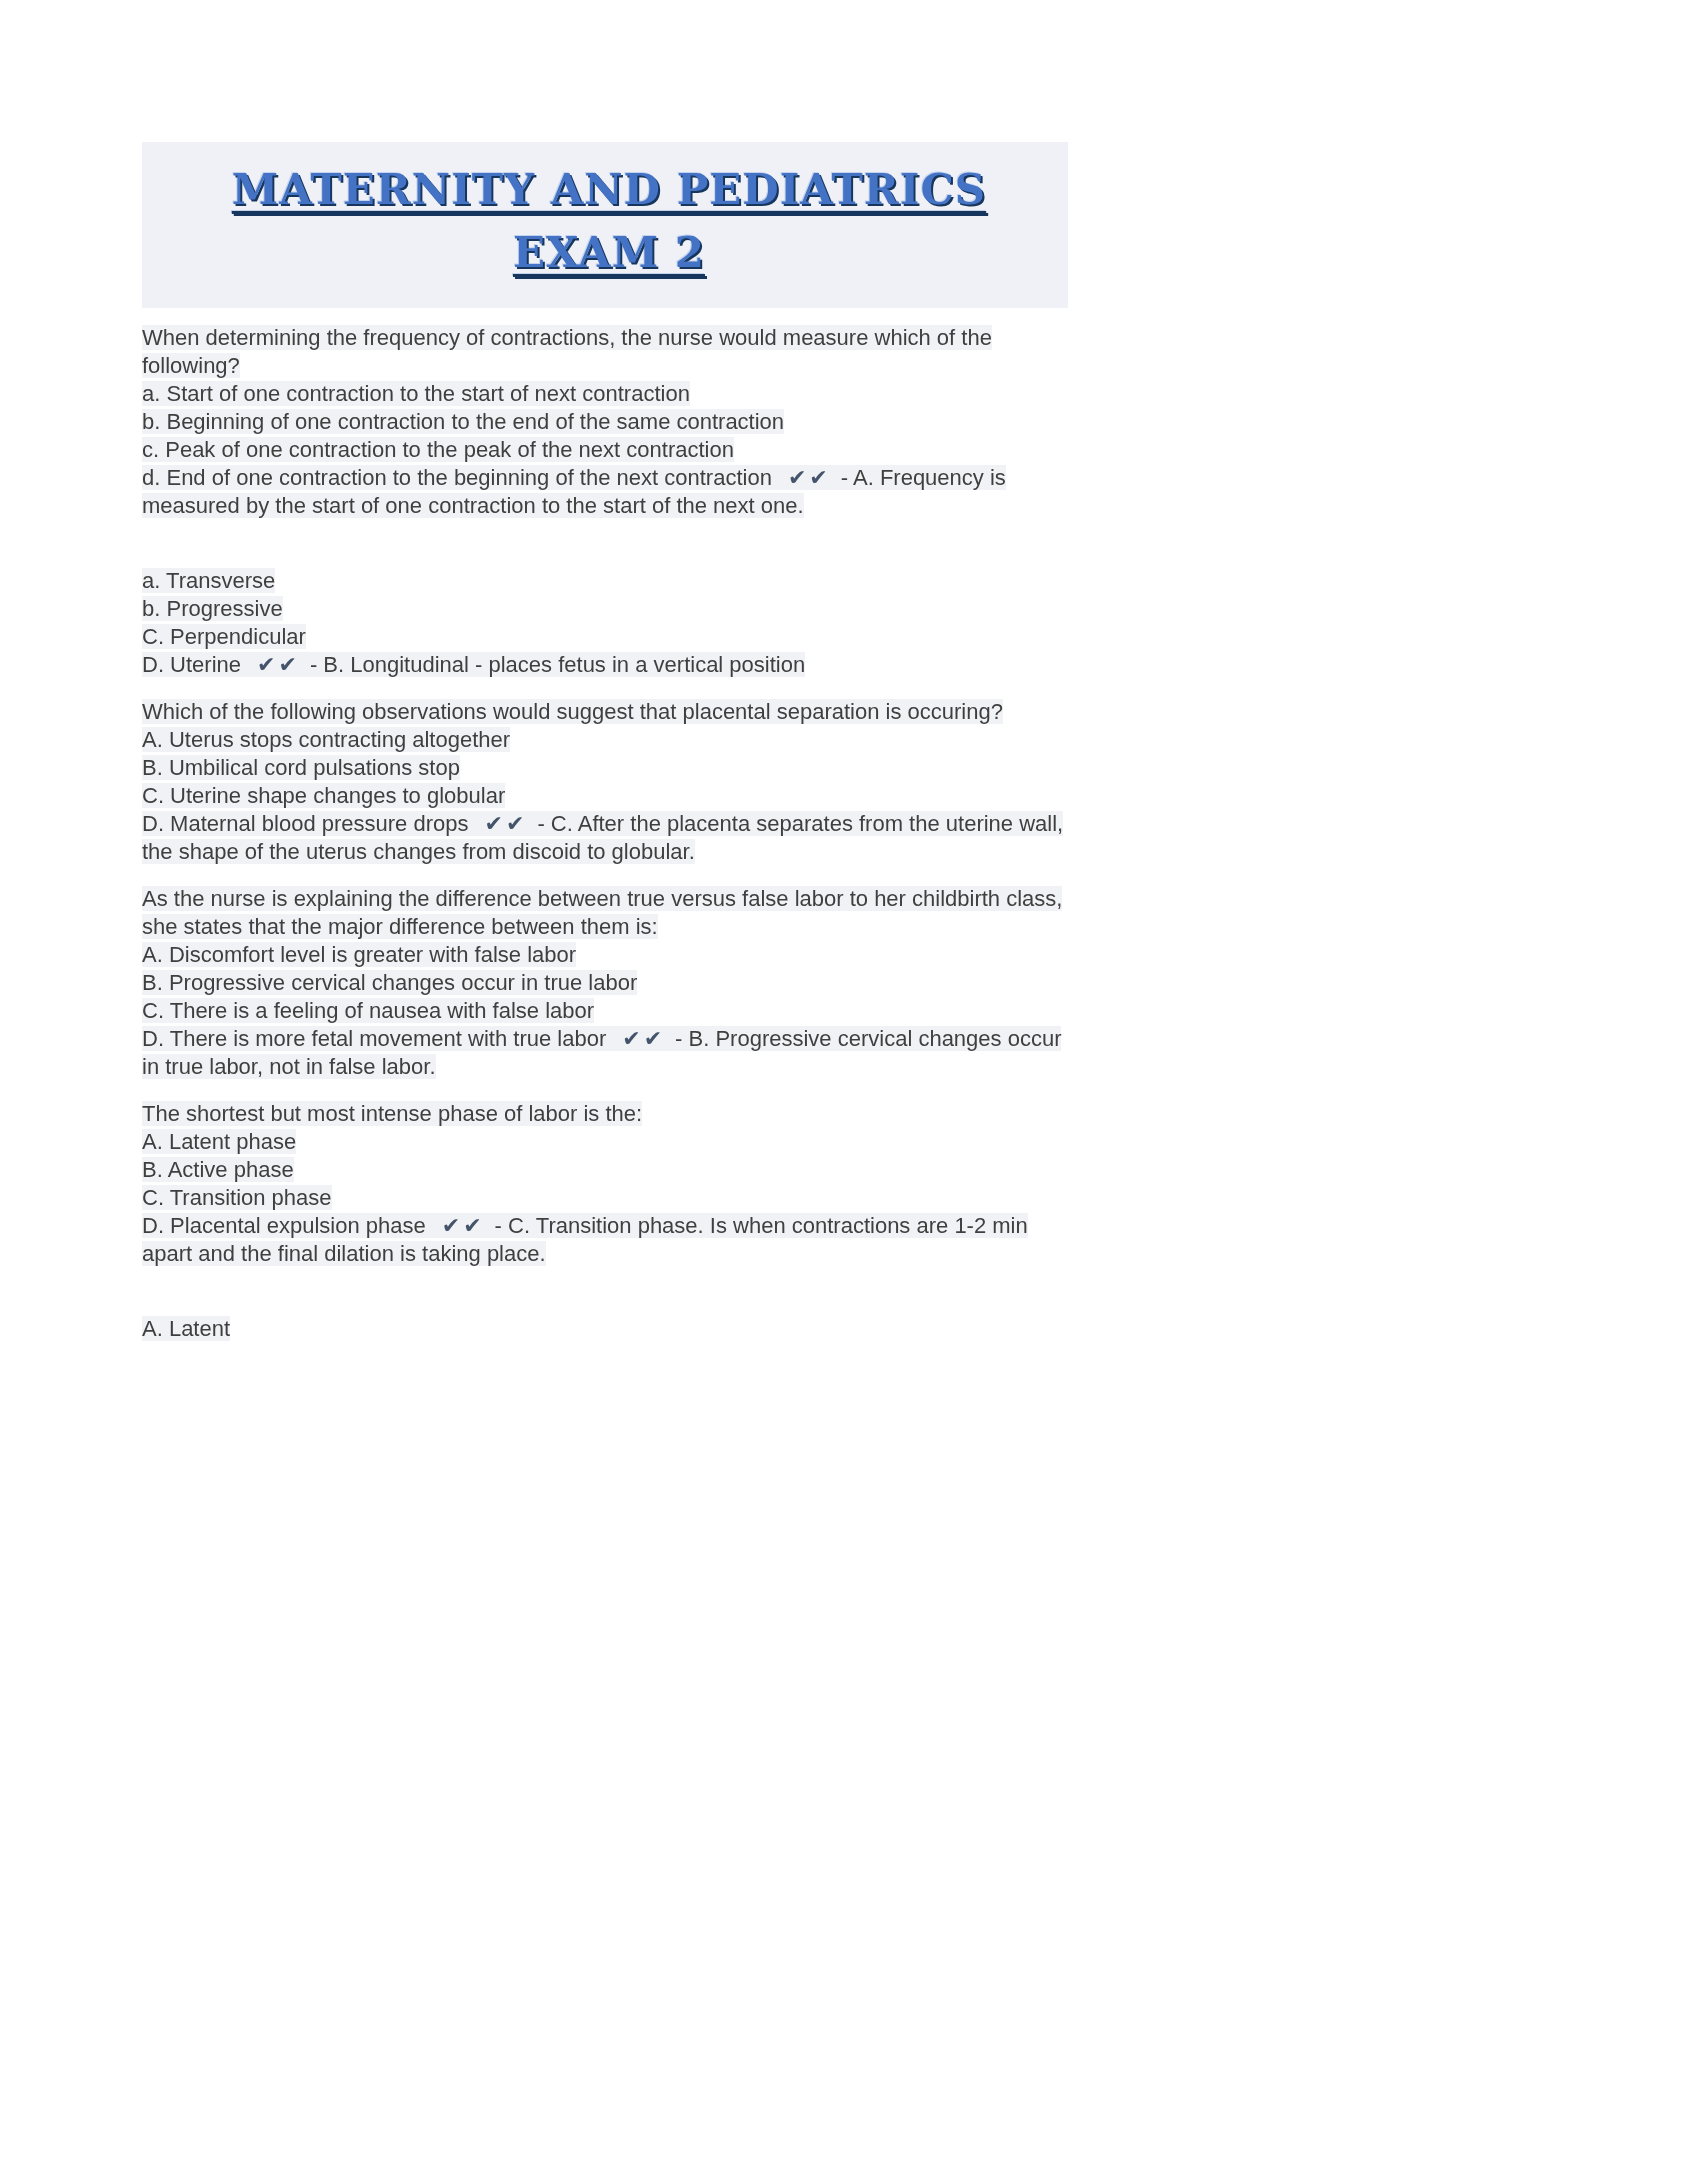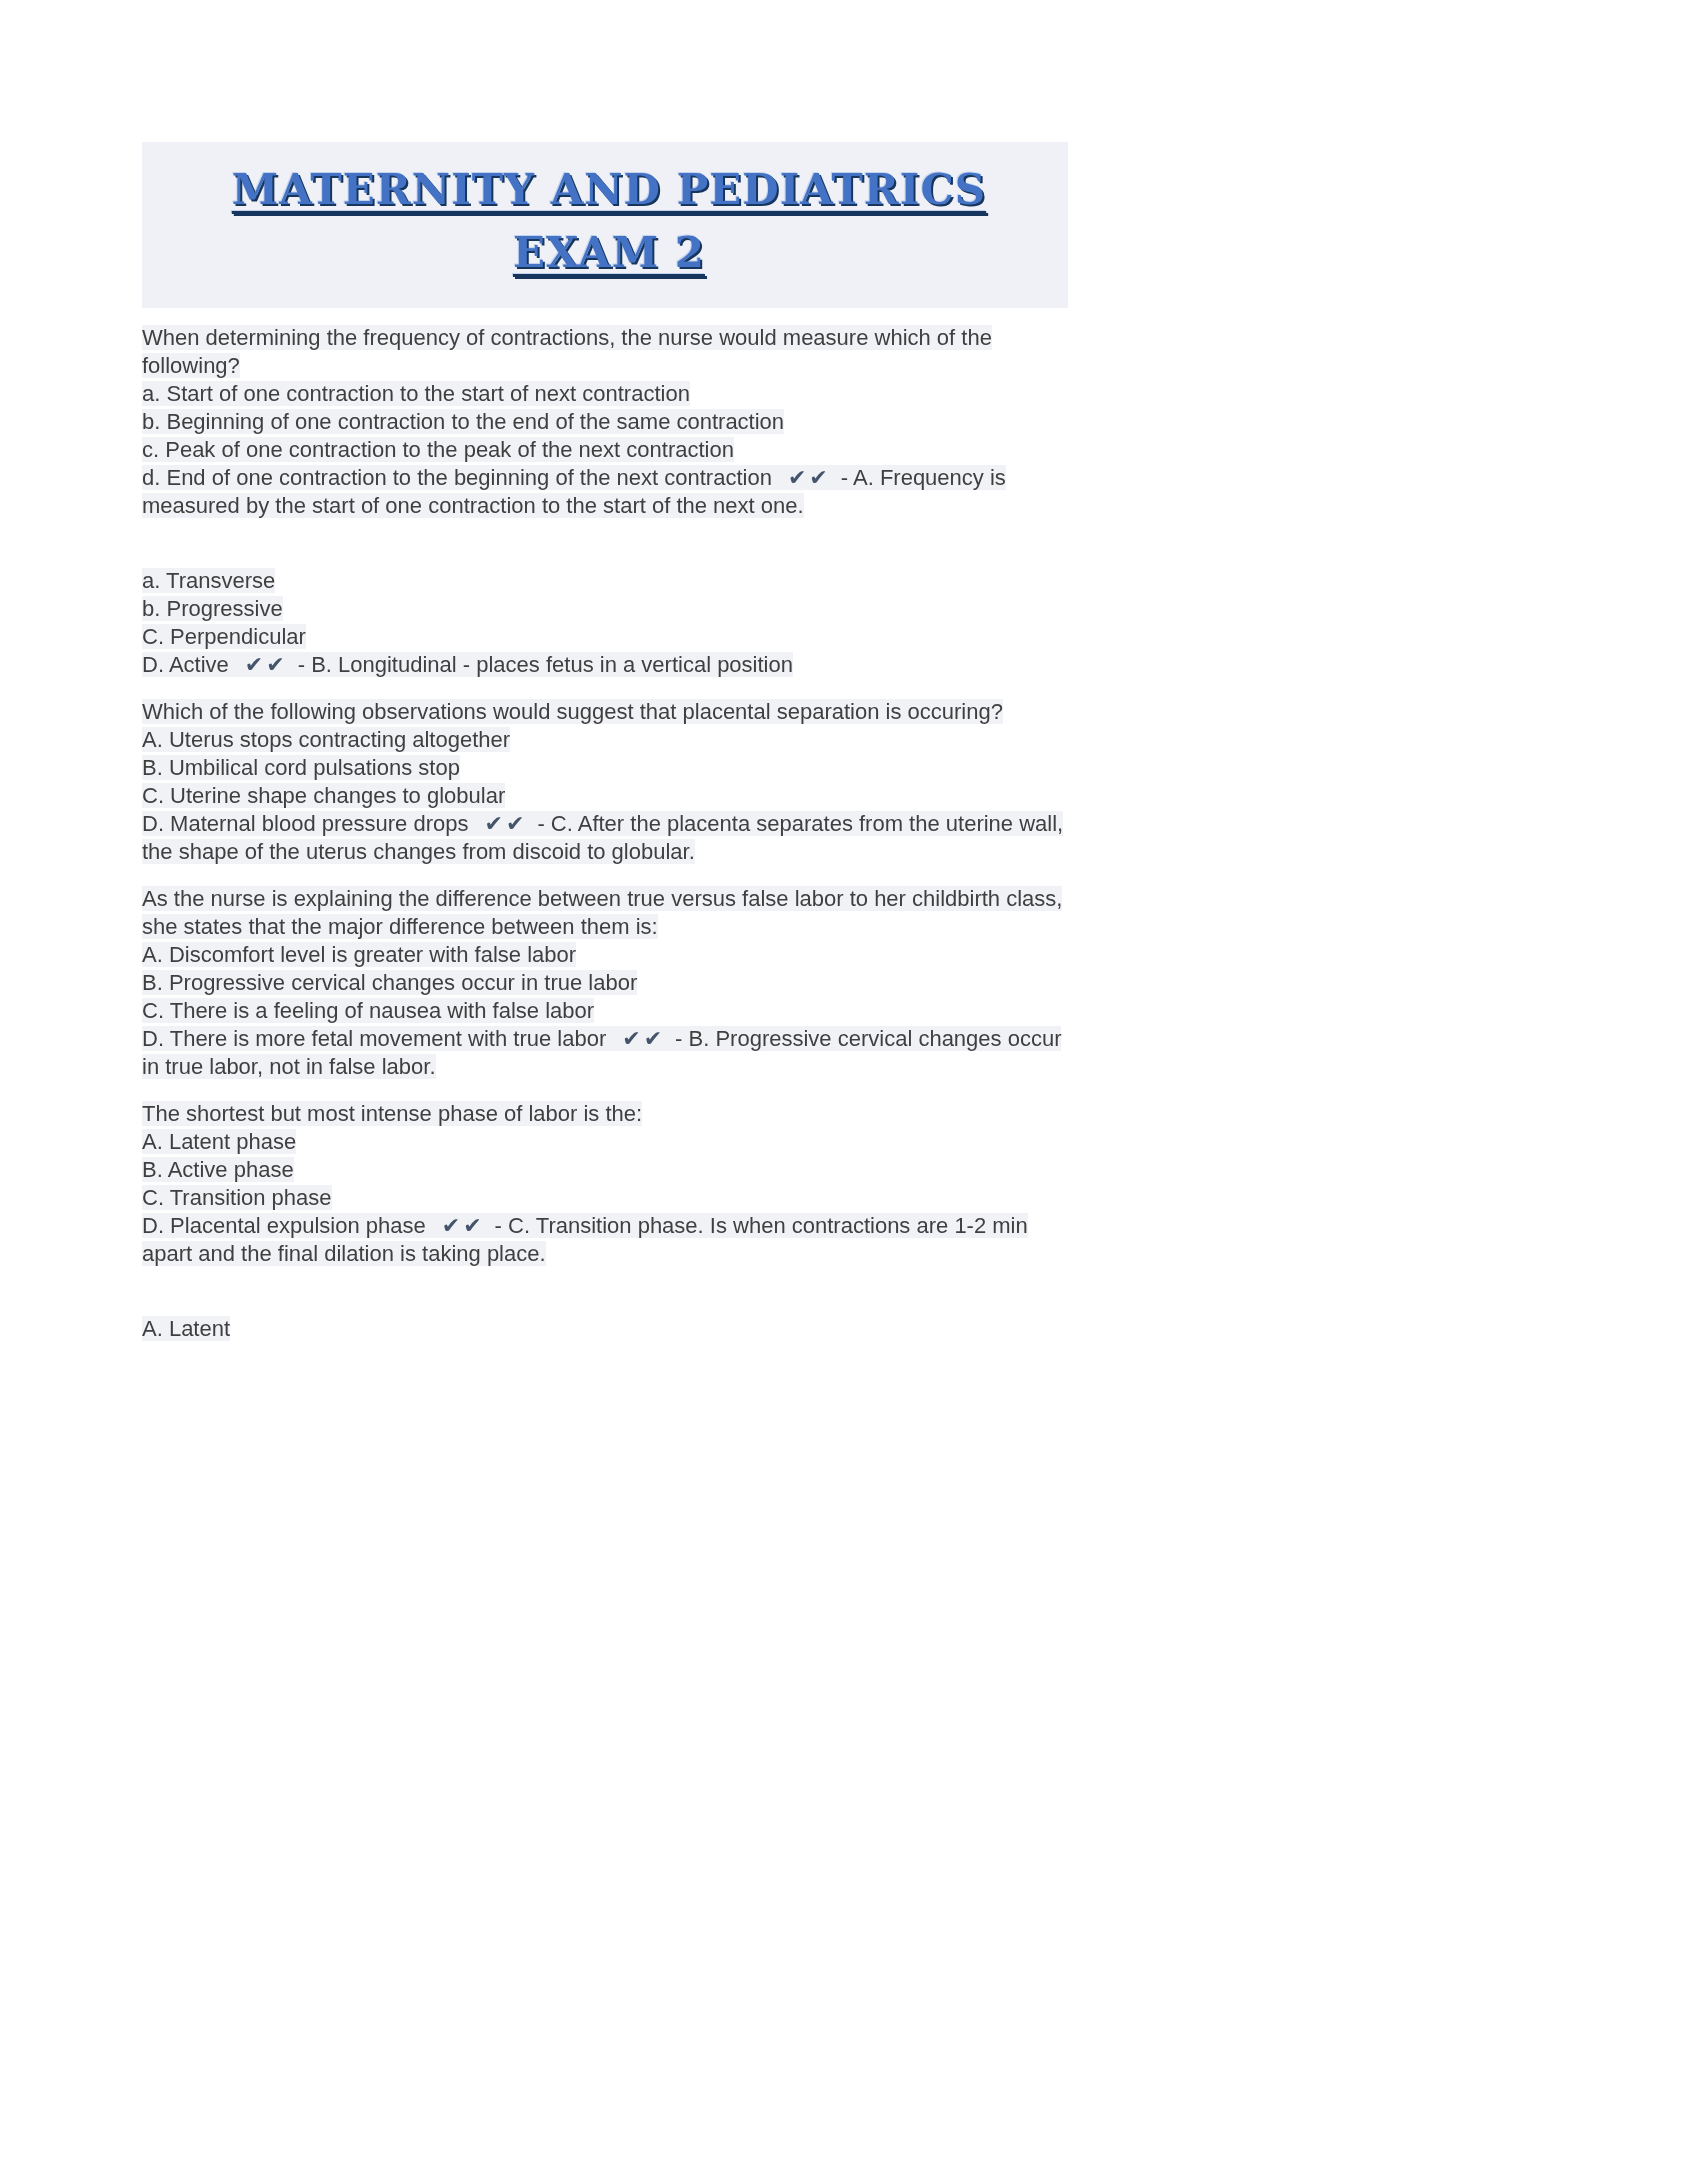--- a/index.html
+++ b/index.html
@@ -66,21 +66,21 @@
 <div class="page">
   <div class="content">
 
     <div class="title-block">
       <span class="title-line">MATERNITY AND PEDIATRICS EXAM 2</span><br>
     </div>
 
     <div id="questions">
 
     <p class="q-block"><span class="hl">When determining the frequency of contractions, the nurse would measure which of the following?</span><br><span class="hl">a. Start of one contraction to the start of next contraction</span><br><span class="hl">b. Beginning of one contraction to the end of the same contraction</span><br><span class="hl">c. Peak of one contraction to the peak of the next contraction</span><br><span class="hl"><span>d. End of one contraction to the beginning of the next contraction</span><span class="check">✔✔</span><span>- A. Frequency is measured by the start of one contraction to the start of the next one.</span></span></p>
-        <p class="q-block"><br><span class="hl">a. Transverse</span><br><span class="hl">b. Progressive</span><br><span class="hl">C. Perpendicular</span><br><span class="hl"><span>D. Active</span><span class="check">✔✔</span><span>- B. Longitudinal - places fetus in a vertical position</span></span></p>
+        <p class="q-block"><br><span class="hl">a. Transverse</span><br><span class="hl">b. Progressive</span><br><span class="hl">C. Perpendicular</span><br><span class="hl"><span>D. Uterine</span><span class="check">✔✔</span><span>- B. Longitudinal - places fetus in a vertical position</span></span></p>
         <p class="q-block"><span class="hl">Which of the following observations would suggest that placental separation is occuring?</span><br><span class="hl">A. Uterus stops contracting altogether</span><br><span class="hl">B. Umbilical cord pulsations stop</span><br><span class="hl">C. Uterine shape changes to globular</span><br><span class="hl"><span>D. Maternal blood pressure drops</span><span class="check">✔✔</span><span>- C. After the placenta separates from the uterine wall, the shape of the uterus changes from discoid to globular.</span></span></p>
         <p class="q-block"><span class="hl">As the nurse is explaining the difference between true versus false labor to her childbirth class, she states that the major difference between them is:</span><br><span class="hl">A. Discomfort level is greater with false labor</span><br><span class="hl">B. Progressive cervical changes occur in true labor</span><br><span class="hl">C. There is a feeling of nausea with false labor</span><br><span class="hl"><span>D. There is more fetal movement with true labor</span><span class="check">✔✔</span><span>- B. Progressive cervical changes occur in true labor, not in false labor.</span></span></p>
         <p class="q-block"><span class="hl">The shortest but most intense phase of labor is the:</span><br><span class="hl">A. Latent phase</span><br><span class="hl">B. Active phase</span><br><span class="hl">C. Transition phase</span><br><span class="hl"><span>D. Placental expulsion phase</span><span class="check">✔✔</span><span>- C. Transition phase. Is when contractions are 1-2 min apart and the final dilation is taking place.</span></span></p>
         <p class="q-block"><br><span class="hl">A. Latent</span><br></p>
       </div>
 
   </div>
 </div>
 
 

